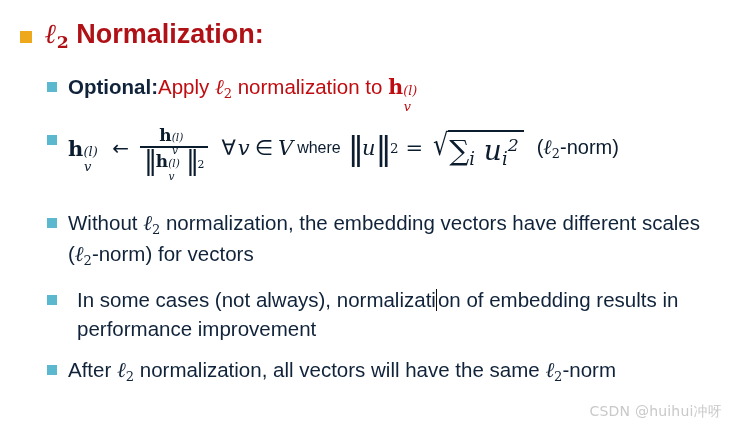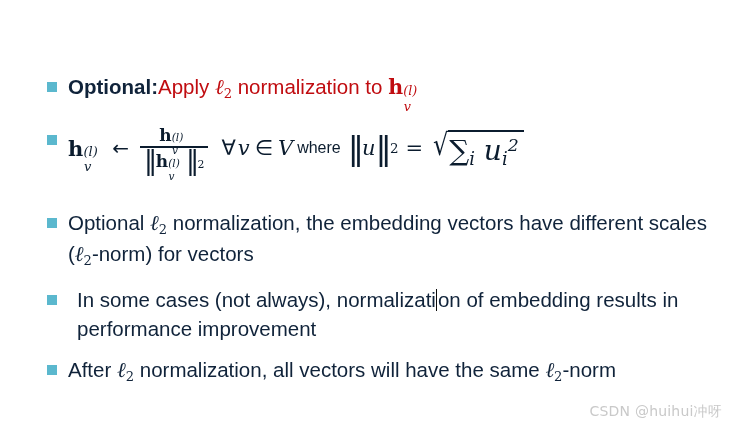--- a/index.html
+++ b/index.html
@@ -248,20 +248,26 @@
     color: #c9c9c9;
     font-family: "DejaVu Sans", sans-serif;
     letter-spacing: 0.2px;
   }
 </style>
 </head>
 <body>
 
 <div class="slide">
 
+  <div class="title-row">
+    <span class="bullet-sq bullet-gold"></span>
+    <div class="title-text"><span class="ell">ℓ</span><span class="sub">2</span>
+      <span>Normalization:</span>
+    </div>
+  </div>
 
   <div class="row r-optional">
     <span class="bullet-sq bullet-teal"></span>
     <div class="row-body nowrap"><span class="bold">Optional:</span><span class="red">Apply </span><span class="red"><span class="ell">ℓ</span><span class="sub">2</span></span><span class="red"> normalization to </span><span class="hvl red"><span class="base">h</span><span class="scripts"><span class="sp">(l)</span><span class="sb">v</span></span></span>
     </div>
   </div>
 
   <div class="row r-formula">
     <span class="bullet-sq bullet-teal"></span>
     <div class="formula">
@@ -294,26 +300,27 @@
         <span class="sub">2</span>
 
       <span class="eq">=</span>
 
       <span class="sqrt">
         <span class="radical">√</span>
         <span class="radicand"><span class="mi">∑</span><span class="subi">i</span>
           <span class="mi">u</span><span class="subi">i</span><span class="sup">2</span></span>
       </span>
 
+      <span class="norm-tail"><span>(</span><span class="ell">ℓ</span><span class="sub">2</span><span>-norm)</span></span>
     </div>
   </div>
 
   <div class="row r-without">
     <span class="bullet-sq bullet-teal"></span>
-    <div class="row-body"><span>Optional </span><span class="ell">ℓ</span><span class="sub">2</span><span> normalization, the embedding vectors have different scales (</span><span class="ell">ℓ</span><span class="sub">2</span><span>-norm) for vectors</span>
+    <div class="row-body"><span>Without </span><span class="ell">ℓ</span><span class="sub">2</span><span> normalization, the embedding vectors have different scales (</span><span class="ell">ℓ</span><span class="sub">2</span><span>-norm) for vectors</span>
     </div>
   </div>
 
   <div class="row r-insome">
     <span class="bullet-sq bullet-teal"></span>
     <div class="row-body"><span>In some cases (not always), normalizati</span><span class="caret"></span><span>on of embedding results in performance improvement</span>
     </div>
   </div>
 
   <div class="row r-after">

